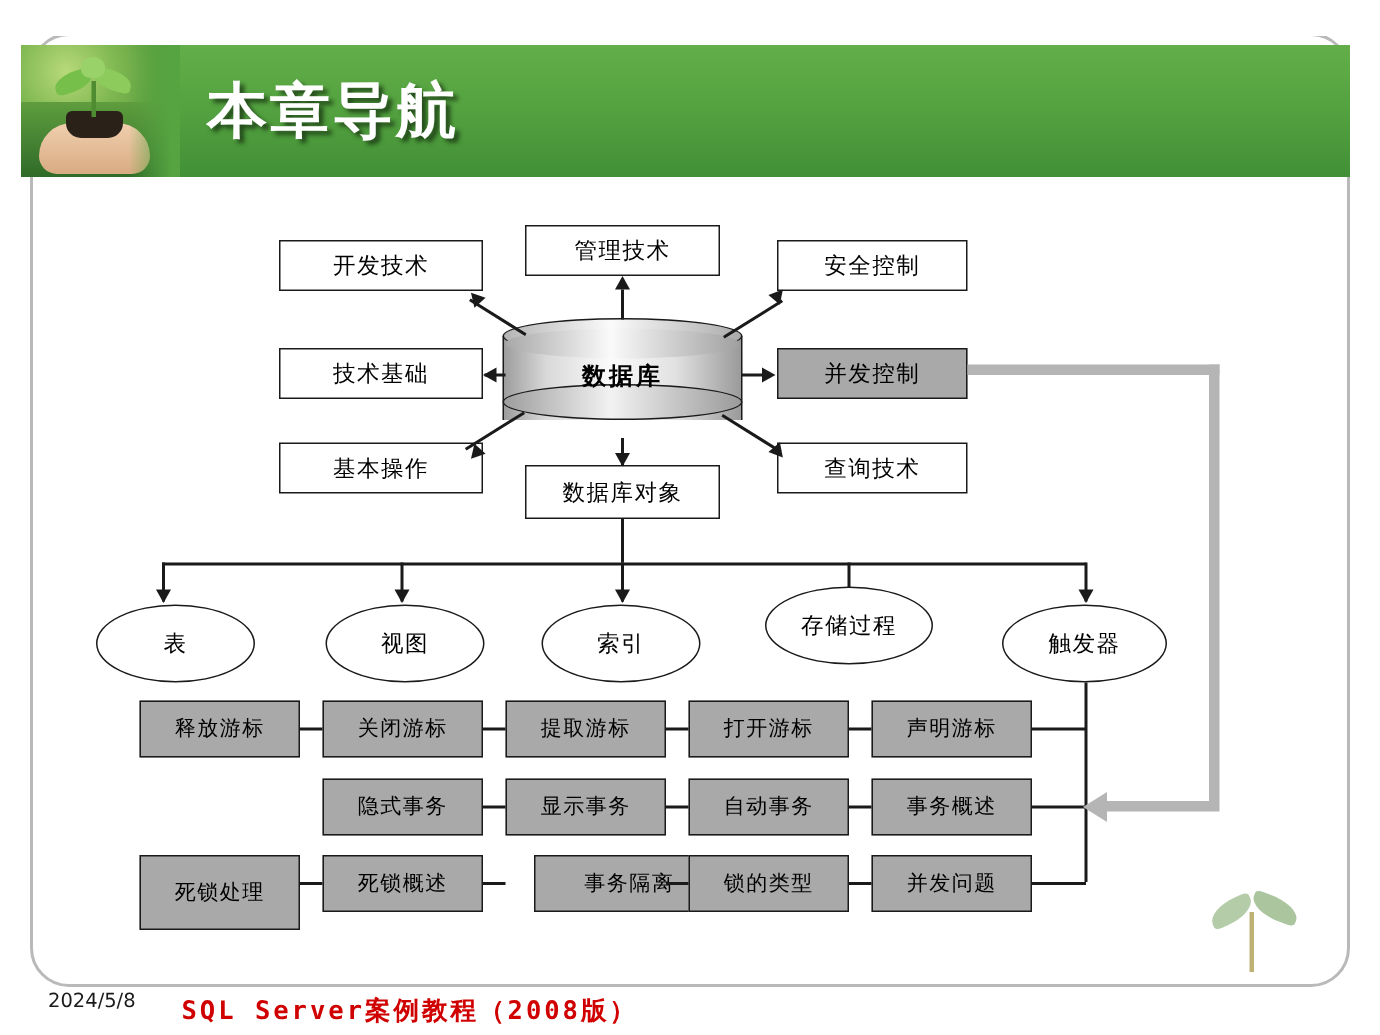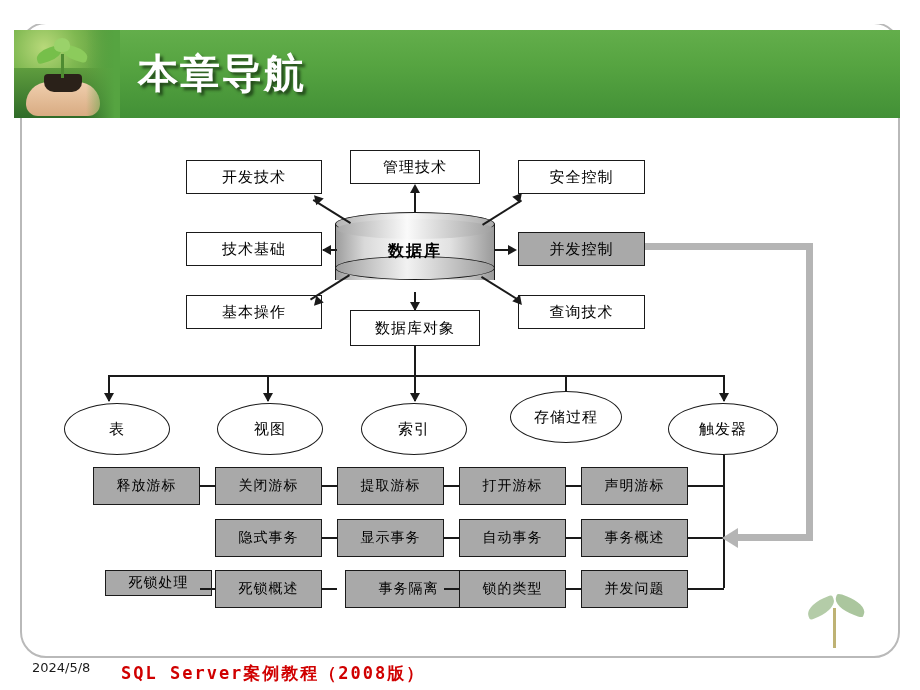--- a/index.html
+++ b/index.html
@@ -322,27 +322,27 @@
       <span>自动事务</span>
     </div>
     <div class="node gray small" style="left:581px;top:399px;width:107px;height:38px;">
       <span>事务概述</span>
     </div>
     <div class="ln h" style="left:322px;top:417px;width:15px;"></div>
     <div class="ln h" style="left:444px;top:417px;width:15px;"></div>
     <div class="ln h" style="left:566px;top:417px;width:15px;"></div>
     <div class="ln h" style="left:688px;top:417px;width:36px;"></div>
 
-    <div class="node gray small" style="left:105px;top:450px;width:107px;height:26px;">
+    <div class="node gray small" style="left:93px;top:450px;width:107px;height:50px;">
       <span>死锁处理</span>
     </div>
     <div class="node gray small" style="left:215px;top:450px;width:107px;height:38px;">
       <span>死锁概述</span>
     </div>
-    <div class="node gray small" style="left:345px;top:450px;width:127px;height:38px;">
+    <div class="node gray small" style="left:356px;top:450px;width:127px;height:38px;">
       <span>事务隔离</span>
     </div>
     <div class="node gray small" style="left:459px;top:450px;width:107px;height:38px;">
       <span>锁的类型</span>
     </div>
     <div class="node gray small" style="left:581px;top:450px;width:107px;height:38px;">
       <span>并发问题</span>
     </div>
     <div class="ln h" style="left:200px;top:468px;width:15px;"></div>
     <div class="ln h" style="left:322px;top:468px;width:15px;"></div>

